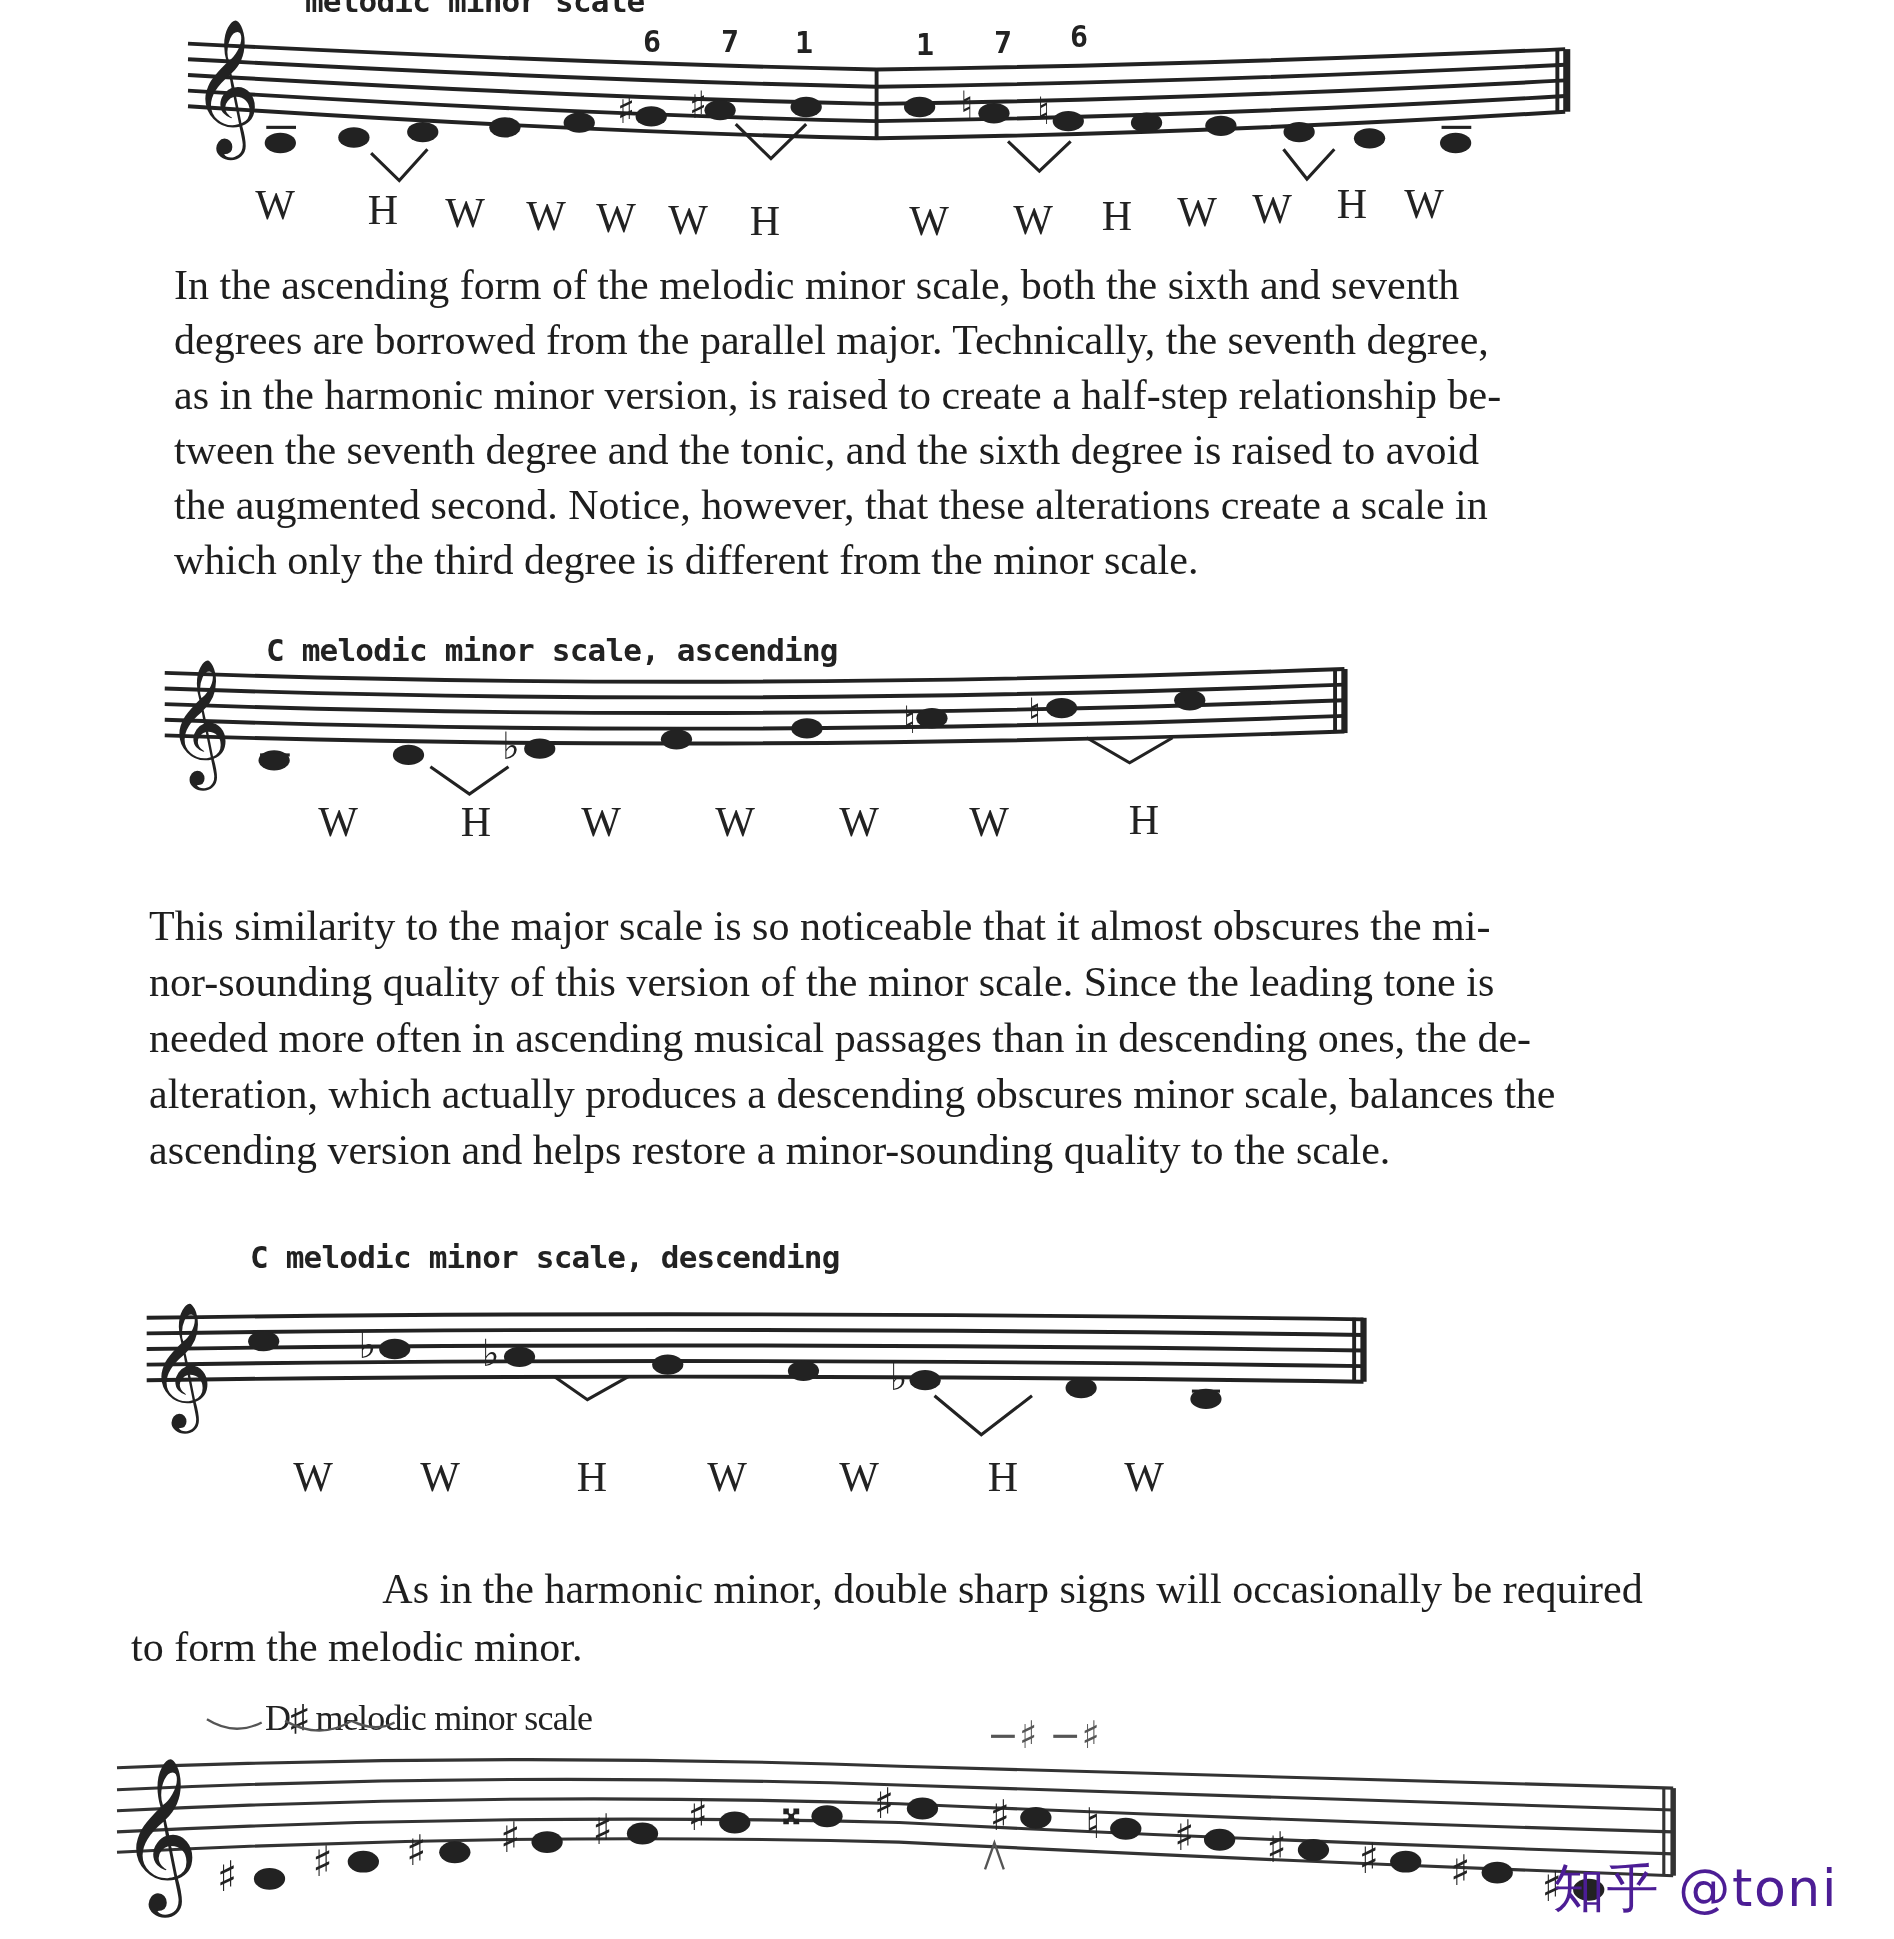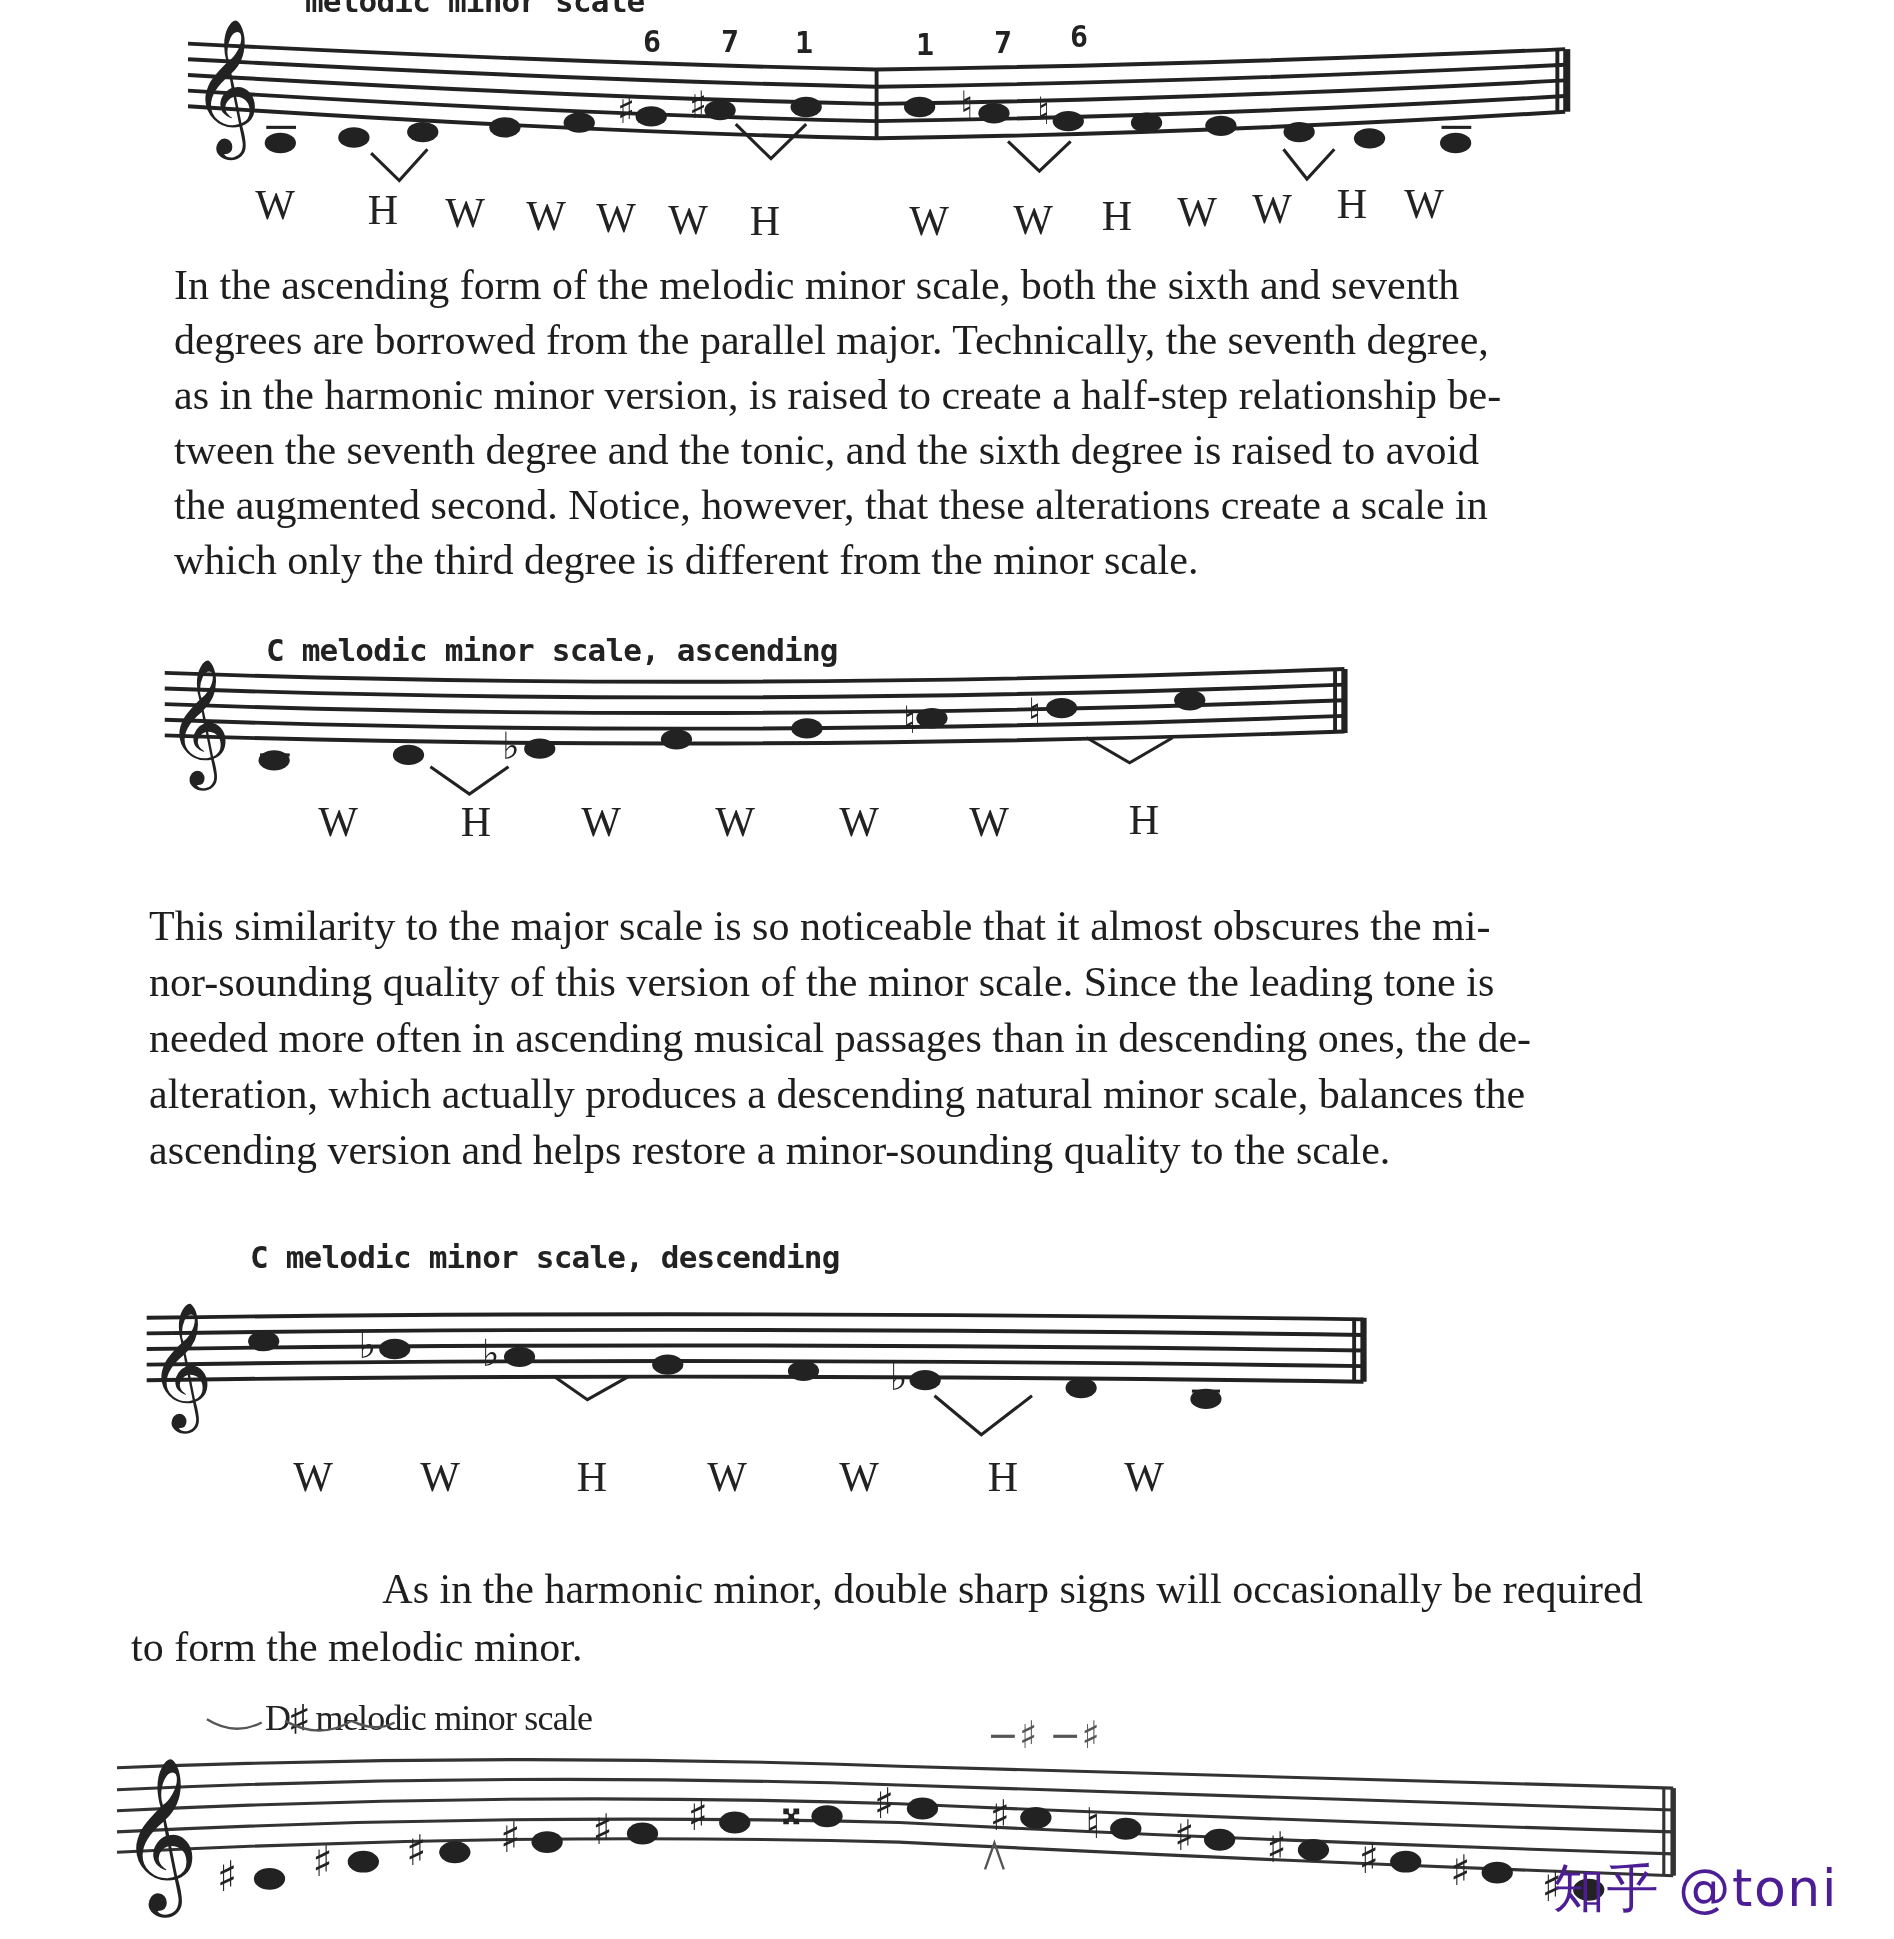--- a/index.html
+++ b/index.html
@@ -156,21 +156,21 @@
 <div class="step" style="left:601px; top:798px;">W</div>
 <div class="step" style="left:735px; top:798px;">W</div>
 <div class="step" style="left:859px; top:798px;">W</div>
 <div class="step" style="left:989px; top:798px;">W</div>
 <div class="step" style="left:1144px; top:796px;">H</div>
 
 <div class="abs para" style="left:149px; top:898px; width:1666px; line-height:56px;">
   <span class="line">This similarity to the major scale is so noticeable that it almost obscures the mi-</span>
   <span class="line">nor-sounding quality of this version of the minor scale. Since the leading tone is</span>
   <span class="line">needed more often in ascending musical passages than in descending ones, the de-</span>
-  <span class="line">alteration, which actually produces a descending natural minor scale, balances the</span>
+  <span class="line">alteration, which actually produces a descending obscures minor scale, balances the</span>
   <span class="line">ascending version and helps restore a minor-sounding quality to the scale.</span>
 </div>
 
 <div class="abs caption" style="left:250px; top:1216px;margin-top:23px;">C melodic minor scale, descending</div>
 
 <div class="staff" style="left:145px; top:1310px;">
   <svg width="1228" height="117" viewBox="0 0 1570 150">
     <g stroke="#222" stroke-width="5" fill="none">
       <path d="M0 10 Q 700 0 1560 12"></path>
       <path d="M0 30 Q 700 20 1560 32"></path>

